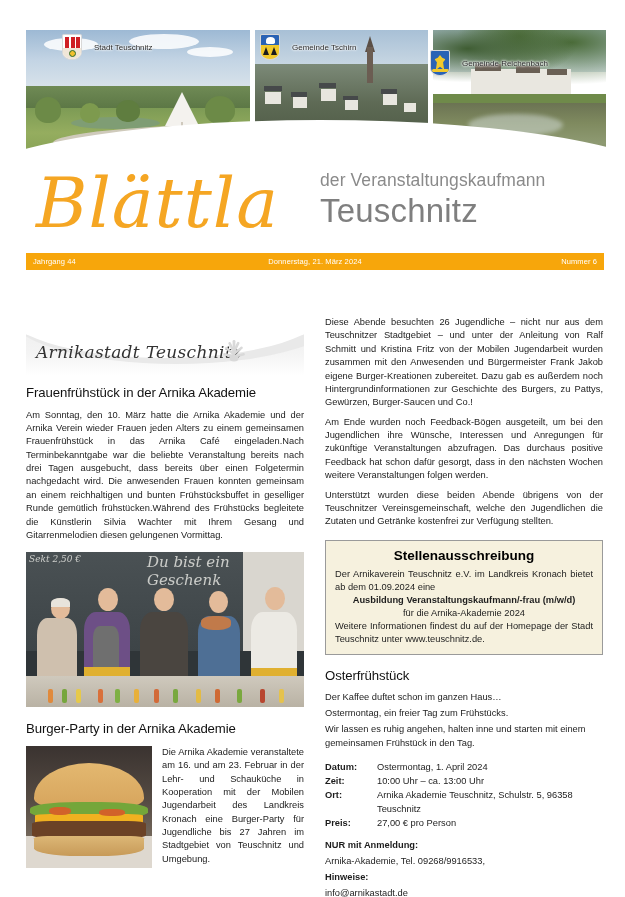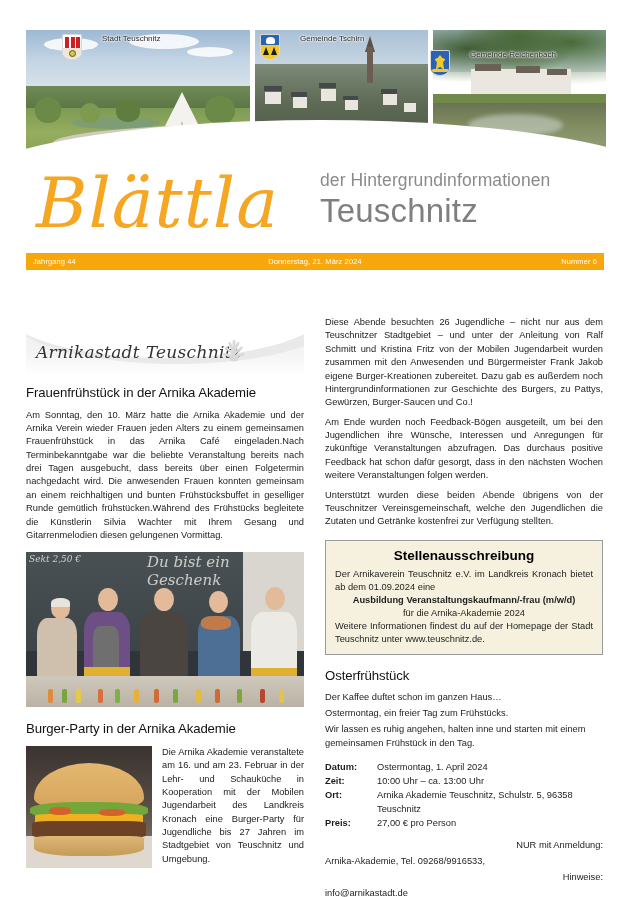--- a/index.html
+++ b/index.html
@@ -154,21 +154,21 @@
     position: absolute;
     left: -40px; top: 120px;
     width: 720px; height: 200px;
     background: #fff;
     border-radius: 50% / 34%;
   }
 
   
   .crest-label {
     position: absolute;
-    display: flex; align-items: flex-start; gap: 20px;
+    display: flex; align-items: center; gap: 12px;
     z-index: 6;
     padding-left: 20px;
   }
   .crest-label .txt {
     font-size: 8px;
     color: #2b2b2b;
     white-space: nowrap;
     text-shadow: 0 0 3px #fff, 0 0 3px #fff, 0 0 2px #fff;
   }
   .shield {
@@ -439,21 +439,21 @@
     font-size: 9.3px; line-height: 1.42; color:#1d1d1d;
     margin-bottom: 1px;
   }
   .dl dt {
     width: 52px; flex: 0 0 52px; font-weight: bold;
   }
   .dl dd { margin:0; flex:1; }
   .plain {
     font-size: 9.3px; line-height: 1.5; color:#1d1d1d; margin:0 0 2px 0;
   }
-  .plain.b { font-weight:normal;text-align:right; }
+  .plain.b { font-weight:bold; }
   .gap { height: 8px; }
 </style>
 </head>
 <body>
 
 <div class="page">
 
   <div class="masthead">
 
     <div class="photo-strip">
@@ -545,21 +545,21 @@
         </div>
       </div>
       <span class="txt">Gemeinde Reichenbach</span>
     </div>
 
     <div class="curve-white"></div>
 
     <div class="title-blattla">Blättla</div>
 
     <div class="title-right">
-      <div class="l2">der Hintergrundinformationen</div>
+      <div class="l2">der Veranstaltungskaufmann</div>
       <div class="big">Teuschnitz</div>
     </div>
   </div>
 
   <div class="orange-bar">
     <span class="ob left">Jahrgang 44</span>
     <span class="ob center">Donnerstag, 21. März 2024</span>
     <span class="ob right">Nummer 6</span>
   </div>
 

